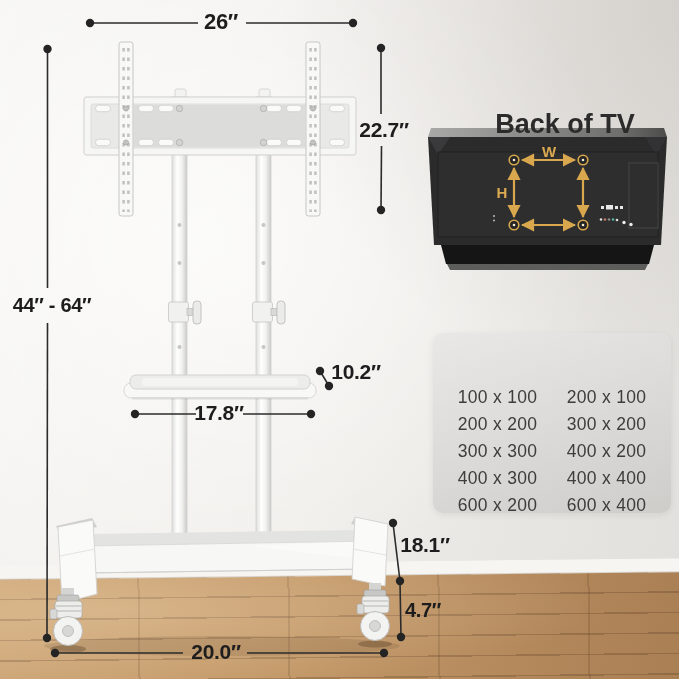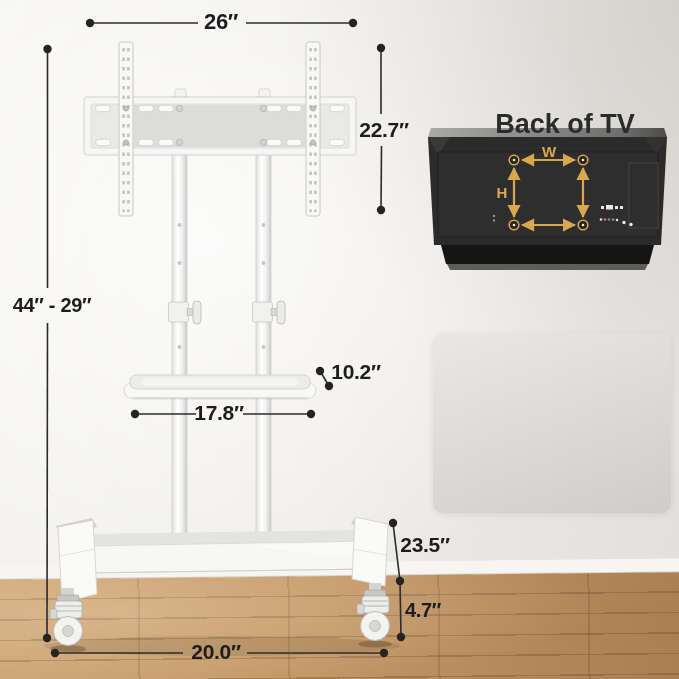--- a/index.html
+++ b/index.html
@@ -278,28 +278,40 @@
         <circle cx="311" cy="414" r="4.2"></circle>
       <circle cx="393" cy="523" r="4.2"></circle>
         <circle cx="400" cy="581" r="4.2"></circle>
         <circle cx="401" cy="637" r="4.2"></circle>
       <circle cx="55" cy="653" r="4.2"></circle>
         <circle cx="384" cy="653" r="4.2"></circle>
     </g>
   </svg>
 
   <div class="dim fs22" style="left:221px;top:22px">26″</div>
-  <div class="dim fs20" style="left:52px;top:305px">44″ - 29″</div>
+  <div class="dim fs20" style="left:52px;top:305px">44″ - 64″</div>
   <div class="dim fs21" style="left:384px;top:130px">22.7″</div>
   <div class="dim fs21" style="left:356px;top:372px">10.2″</div>
   <div class="dim fs21" style="left:219px;top:413px">17.8″</div>
-  <div class="dim fs21" style="left:425px;top:545px">23.5″</div>
+  <div class="dim fs21" style="left:425px;top:545px">18.1″</div>
   <div class="dim fs20" style="left:423px;top:610px">4.7″</div>
   <div class="dim fs21" style="left:216px;top:652px">20.0″</div>
 
   <div class="tv-title">Back of TV</div>
   <div class="vesa-wh" style="left:549px;top:151px">W</div>
   <div class="vesa-wh" style="left:502px;top:192px">H</div>
 
   <div class="vesa-panel">
+    <div class="vesa-grid">
+      <div class="vesa-cell">100 x 100</div>
+      <div class="vesa-cell">200 x 100</div>
+      <div class="vesa-cell">200 x 200</div>
+      <div class="vesa-cell">300 x 200</div>
+      <div class="vesa-cell">300 x 300</div>
+      <div class="vesa-cell">400 x 200</div>
+      <div class="vesa-cell">400 x 300</div>
+      <div class="vesa-cell">400 x 400</div>
+      <div class="vesa-cell">600 x 200</div>
+      <div class="vesa-cell">600 x 400</div>
+    </div>
   </div>
 
 </div>
 
 </body></html>

